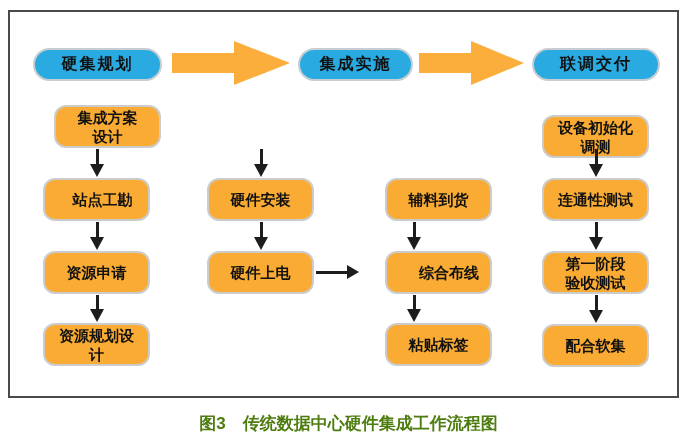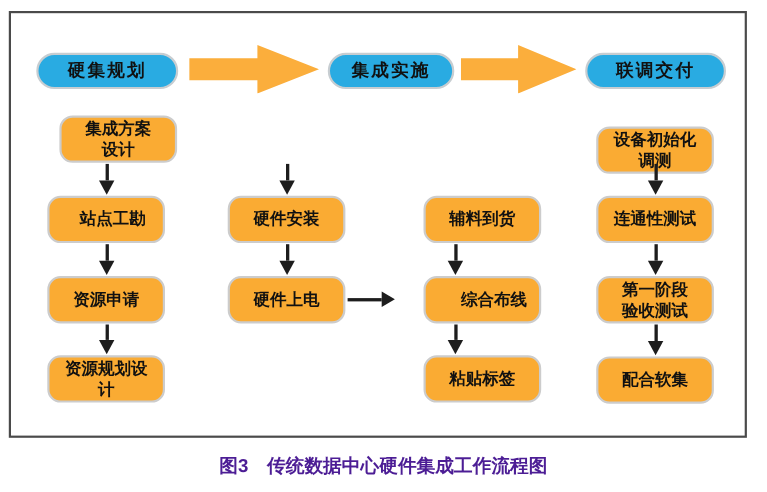--- a/index.html
+++ b/index.html
@@ -81,21 +81,21 @@
     border-bottom: 7px solid transparent;
     border-left: 12px solid var(--connector, #1D1D1D);
   }
   .caption {
     position: absolute;
     left: 0; right: 0;
     top: 412px;
     text-align: center;
     font-size: 17px;
     font-weight: bold;
-    color: #4c1d95;
+    color: #4d7c0f;
   }
   
   .col1 { left: 43px; }
   .col2 { left: 207px; }
   .col2b { left: 360px; margin-left: 25px; }
   .col3 { left: 542px; }
 </style>
 </head>
 <body>
 

